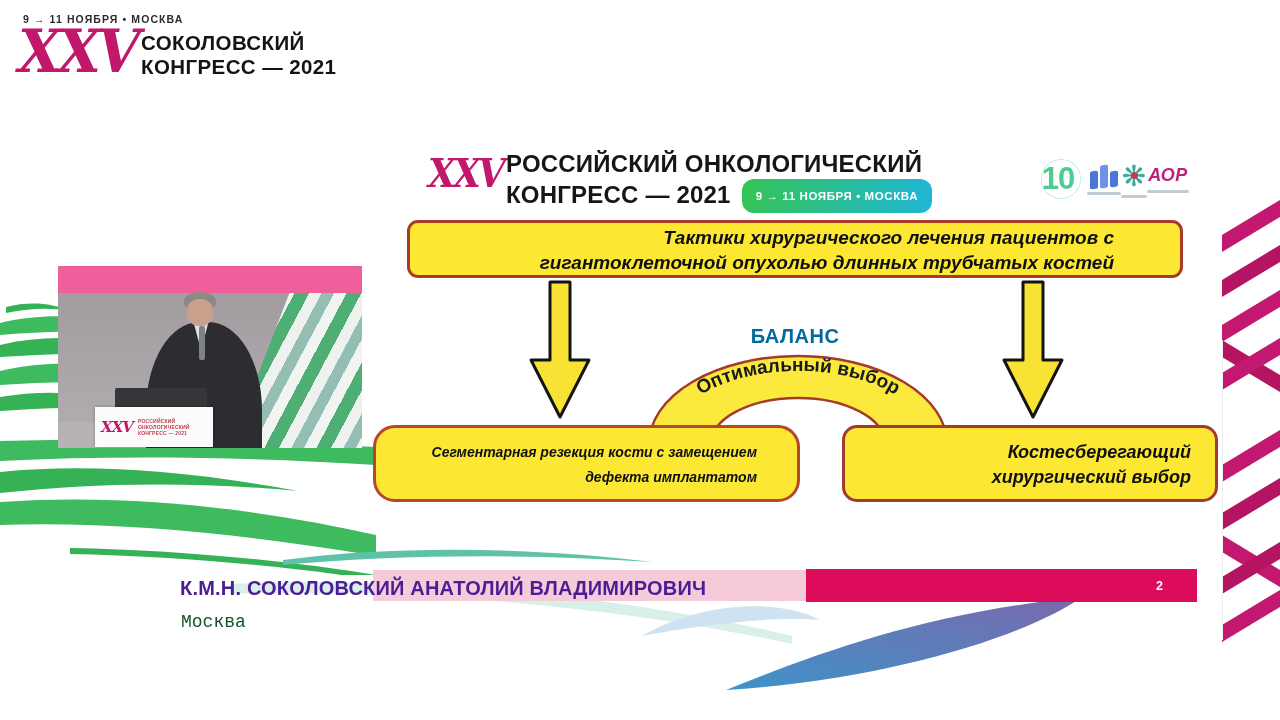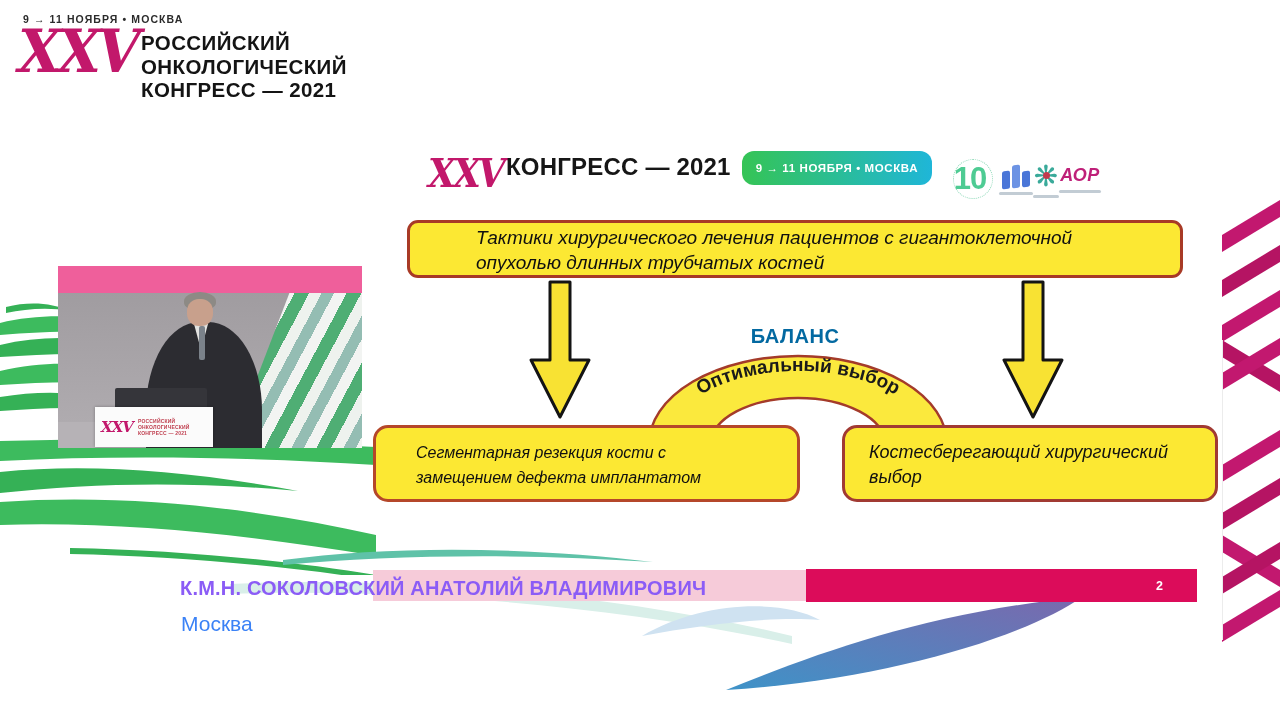--- a/index.html
+++ b/index.html
@@ -48,60 +48,60 @@
   
   .s-xxv{left:428px;top:155px;font-family:"DejaVu Serif",serif;font-style:italic;font-weight:900;
     font-size:36px;color:#c2186b;letter-spacing:-3px;line-height:1;z-index:2;transform:scaleY(1.1);}
   .s-title{left:506px;top:150px;font-size:24px;font-weight:800;color:#161616;line-height:28px;
     letter-spacing:.2px;z-index:2;}
   .s-title-row{display:flex;align-items:center;}
   .s-badge{display:inline-block;margin-left:11px;padding:3px 14px;border-radius:12px;
     background:linear-gradient(90deg,#35c455,#1fb6d8);color:#fff;font-size:11.5px;font-weight:700;
     letter-spacing:.6px;transform:translateY(1px);white-space:nowrap;}
   .s-logos{left:941px;top:147px;width:248px;height:64px;display:flex;align-items:center;
-    justify-content:flex-start;z-index:2;}
+    justify-content:flex-end;z-index:2;}
   .logo{display:flex;flex-direction:column;align-items:center;}
   .ten-num{font-size:31px;font-weight:900;color:#4ecb93;letter-spacing:-1px;position:relative;}
   .logo-ten{position:relative;width:58px;align-items:center;}
   .logo-ten::after{content:"";position:absolute;right:6px;top:-2px;width:38px;height:38px;
     border:1.5px dotted #8ed9b8;border-radius:50%;}
   .books{display:flex;align-items:flex-end;gap:2px;height:24px;transform:skewY(-6deg);}
   .books span{width:8px;background:#4a76d8;border-radius:2px;display:block;}
   .books span:nth-child(1){height:18px;}
   .books span:nth-child(2){height:23px;background:#6c93e4;}
   .books span:nth-child(3){height:16px;}
   .star-glyph{font-size:29px;line-height:30px;color:#3aaa9a;position:relative;}
   .star-glyph::after{content:"";position:absolute;left:50%;top:50%;width:7px;height:7px;margin:-3.5px 0 0 -3.5px;
     background:#c23a4e;border-radius:50%;}
   .aor-text{font-style:italic;font-weight:900;font-size:18px;color:#bf2079;letter-spacing:.5px;}
   .logo-cap{height:3px;background:#c2ccd4;border-radius:2px;margin-top:4px;}
 
   
   .ybox{background:#fce833;border:3px solid #a83a26;border-radius:11px;box-sizing:border-box;
-    color:#101010;font-weight:400;font-style:italic;text-align:left;z-index:2;}
+    color:#101010;font-weight:700;font-style:italic;text-align:right;z-index:2;}
   .s-title-box{left:407px;top:220px;width:776px;height:58px;font-size:19px;line-height:25px;
     padding:2px 66px 0;display:block;}
-  .s-left-box{left:373px;top:425px;width:427px;height:77px;font-size:16px;line-height:25px;
-    padding:12px 40px 0;border-radius:15px;border-color:#b5472a;}
+  .s-left-box{left:373px;top:425px;width:427px;height:77px;font-size:14px;line-height:25px;
+    padding:12px 40px 0;border-radius:22px;border-color:#b5472a;}
   .s-right-box{left:842px;top:425px;width:376px;height:77px;font-size:18px;line-height:25px;
     padding:12px 24px 0;border-radius:15px;border-color:#a13a33;}
   .arrow-svg{z-index:2;}
   .balance{left:700px;top:325px;width:190px;text-align:center;font-size:20px;font-weight:600;
     color:#0369a1;letter-spacing:.5px;z-index:2;}
   .arch-svg{left:643px;top:352px;z-index:2;}
   .arch-text{font-weight:700;font-size:19px;fill:#1a1a1a;font-family:"Liberation Sans",sans-serif;}
 
   
   .f-pink{left:373px;top:570px;width:433px;height:31px;background:#f6cbd9;z-index:2;}
   .f-bar{left:806px;top:569px;width:391px;height:33px;background:#dc0c5a;z-index:2;}
   .f-num{position:absolute;right:34px;top:50%;transform:translateY(-50%);color:#fff;
     font-size:12.5px;font-weight:700;}
-  .sp-name{left:180px;top:577px;font-size:20px;font-weight:700;color:#8b5cf6;
+  .sp-name{left:180px;top:577px;font-size:20px;font-weight:700;color:#4c1d95;
     letter-spacing:.2px;z-index:4;white-space:nowrap;}
-  .sp-city{left:181px;top:612px;font-size:21px;font-weight:400;color:#3b82f6;z-index:4;}
+  .sp-city{left:181px;top:612px;font-size:18px;font-weight:400;color:#14532d;z-index:4;font-family:Liberation Mono, monospace;}
 </style>
 </head>
 <body>
 
 <svg class="abs deco left-waves" width="376" height="280" viewBox="0 0 376 280">
   <path d="M6 12 C30 6 52 8 70 16 C48 12 26 14 6 18 Z" fill="#35b156"></path>
   <path d="M0 28 C50 16 110 20 170 42 C110 34 50 36 0 40 Z" fill="#3dbb5e"></path>
   <path d="M0 50 C60 36 120 44 178 68 C115 56 55 58 0 62 Z" fill="#35b156"></path>
   <path d="M0 76 C70 60 130 72 182 100 C120 84 60 86 0 90 Z" fill="#3dbb5e"></path>
   <path d="M0 102 C60 92 115 100 160 122 C105 110 50 112 0 116 Z" fill="#35b156"></path>
@@ -135,22 +135,21 @@
   <path d="M50 44 C210 36 430 52 612 96 L612 104 C430 64 210 48 50 54 Z" fill="#d9efe9"></path>
   <path d="M462 96 C520 62 600 58 640 80 C595 76 525 84 462 96 Z" fill="#cfe2f1"></path>
   <path d="M546 150 C640 112 750 72 902 57 C845 97 705 140 546 150 Z" fill="url(#gsw)"></path>
 </svg>
 
 <div class="abs deco slide-edge"></div>
 
 <div class="abs brand-dates">9 → 11 НОЯБРЯ • МОСКВА</div>
 <div class="abs brand-xxv">XXV</div>
 <div class="abs brand-title">
-  <div>РОССИЙСКИЙ</div>
-  <div>ОНКОЛОГИЧЕСКИЙ</div>
+  <div>СОКОЛОВСКИЙ</div>
   <div>КОНГРЕСС — 2021</div>
 </div>
 
 <div class="abs video">
   <div class="abs v-pink"></div>
   <div class="abs v-stripes"></div>
   <div class="abs v-floor"></div>
   <div class="abs v-body"></div>
   <div class="abs v-shirt"></div>
   <div class="abs v-tie"></div>
@@ -158,20 +157,21 @@
   <div class="abs v-face"></div>
   <div class="abs v-monitor"></div>
   <div class="abs v-sign">
     <span class="v-sign-xxv">XXV</span>
     <span class="v-sign-text">РОССИЙСКИЙ ОНКОЛОГИЧЕСКИЙ КОНГРЕСС — 2021</span>
   </div>
 </div>
 
 <div class="abs s-xxv">XXV</div>
 <div class="abs s-title">
+  <div>РОССИЙСКИЙ ОНКОЛОГИЧЕСКИЙ</div>
   <div class="s-title-row">
     <span>КОНГРЕСС — 2021</span>
     <span class="s-badge">9 → 11 НОЯБРЯ • МОСКВА</span>
   </div>
 </div>
 <div class="abs s-logos">
   <div class="logo logo-ten">
     <span class="ten-num">10</span>
   </div>
   <div class="logo">

